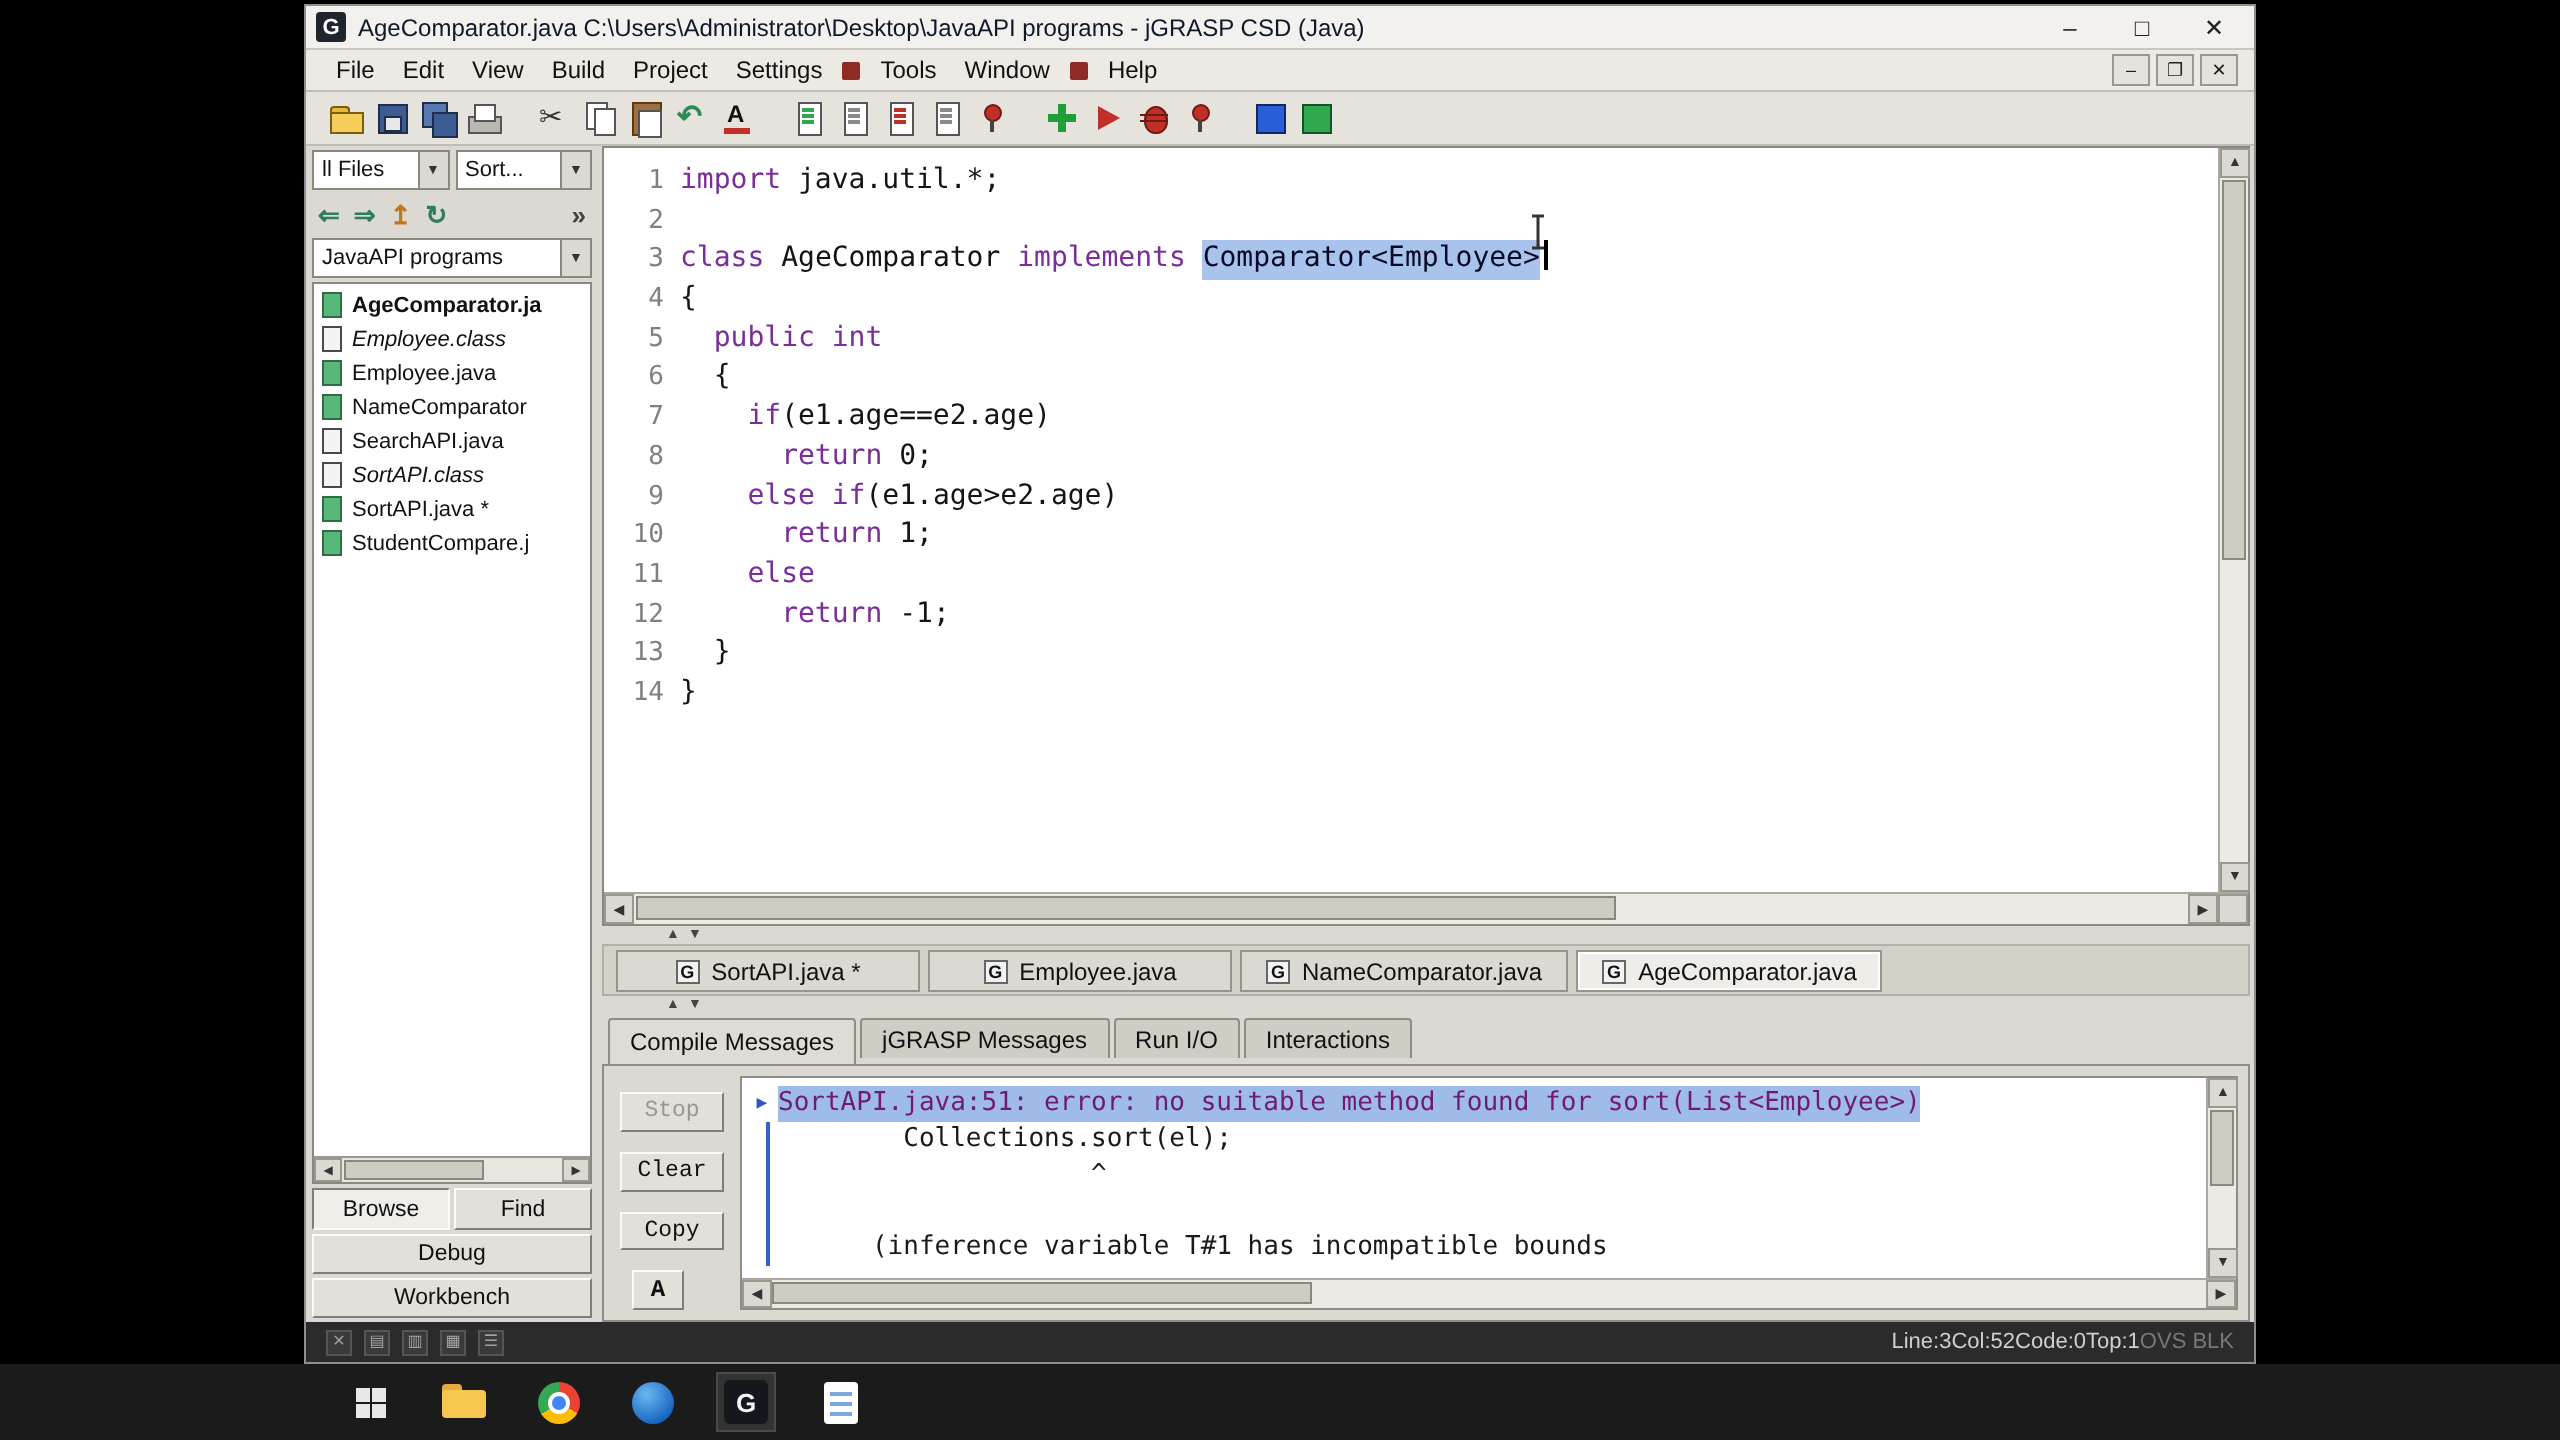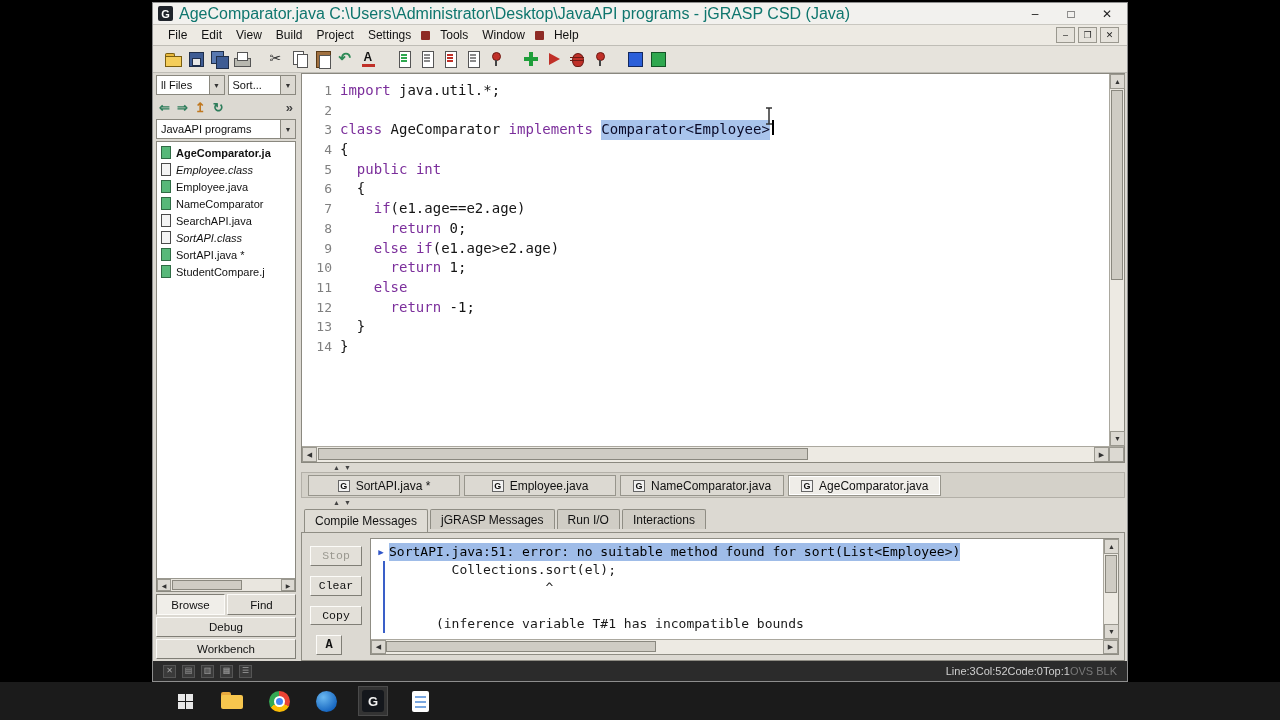--- a/index.html
+++ b/index.html
@@ -3,21 +3,21 @@
 <meta charset="utf-8">
 <style>
 * { box-sizing:border-box; margin:0; padding:0; }
 html,body { width:1280px; height:720px; overflow:hidden; background:#000; font-family:"Liberation Sans",sans-serif; }
 #stage { position:relative; width:1280px; height:720px; background:#000; }
 
 
 .window { position:absolute; left:152px; top:2px; width:976px; height:680px; border:1px solid #8E8E8E; background:#DCD9D2; display:flex; flex-direction:column; }
 .titlebar { flex:0 0 22px; background:#F2F1EE; border-bottom:1px solid #C9C7C0; display:flex; align-items:center; padding:0 5px; gap:6px; }
 .app-icon { width:15px; height:15px; background:#20242B; color:#FFF; font-weight:bold; font-size:11px; display:flex; align-items:center; justify-content:center; border-radius:2px; flex:0 0 auto; }
-.title-text { font-size:16px; color:#0f766e; flex:1; white-space:nowrap; overflow:hidden; }
+.title-text { font-size:12px; color:#0f172a; flex:1; white-space:nowrap; overflow:hidden; }
 .win-ctrl { width:30px; height:20px; display:flex; align-items:center; justify-content:center; font-size:12px; color:#222; }
 
 .menubar { flex:0 0 21px; background:#EDEAE3; border-bottom:1px solid #BFBDB6; display:flex; align-items:center; padding:0 8px; }
 .menu-item { font-size:12px; color:#111; padding:2px 7px; }
 .menu-marker { width:9px; height:9px; background:#8E2B25; border-radius:1px; margin:0 3px; display:inline-block; }
 .mdi-ctrls { margin-left:auto; display:flex; gap:3px; }
 .mdi-btn { width:19px; height:16px; border:1px solid #9A988F; background:#E6E3DC; font-size:9px; display:flex; align-items:center; justify-content:center; color:#222; }
 
 .toolbar { flex:0 0 27px; background:#E6E3DC; border-bottom:1px solid #BFBDB6; display:flex; align-items:center; padding:0 8px; }
 .tb-icon { width:23px; height:23px; display:flex; align-items:center; justify-content:center; }
@@ -119,21 +119,21 @@
 .msgbody { flex:1; border:1px solid #8F8D84; background:#DCD9D2; display:flex; gap:5px; padding:5px; min-height:0; }
 .msg-left { flex:0 0 58px; display:flex; flex-direction:column; align-items:center; gap:10px; padding-top:8px;font-family:Liberation Mono, monospace; }
 .msg-btn { width:52px; height:21px; }
 .font-btn { width:26px; height:21px; font-weight:bold; align-self:flex-start; margin-left:9px; font-size:12px; }
 .msg-area-wrap { flex:1; border:1px solid #8F8D84; background:#FFF; display:flex; flex-direction:column; min-width:0; }
 .msg-main { flex:1; display:flex; min-height:0; }
 .msg-view { flex:1; position:relative; padding:4px 0 0 2px; overflow:hidden; }
 .msgline { display:flex; height:18px; line-height:18px; font-family:"DejaVu Sans Mono",monospace; font-size:13px; white-space:pre; }
 .msg-gutter { flex:0 0 16px; text-align:center; font-size:9px; color:#2F55C8; line-height:18px; }
 .msgline .txt { color:#1A1A1A; }
-.msgline.selected .txt { background:#9FBCE8; color:#000000; }
+.msgline.selected .txt { background:#9FBCE8; color:#701a75; }
 .msg-vline { position:absolute; left:12px; top:22px; width:2px; height:72px; background:#3A5FC8; }
 
 
 .statusbar { flex:0 0 20px; background:#2B2B2B; display:flex; align-items:center; gap:6px; padding:0 10px; }
 .st-ic { width:13px; height:13px; border:1px solid #555; background:#3A3A3A; color:#A0A0A0; font-size:8px; display:flex; align-items:center; justify-content:center; line-height:1; }
 .st-right { margin-left:auto; display:flex; font-size:11px; color:#CFCFCF; }
 .st-dim { color:#787878; }
 
 
 .taskbar { position:absolute; left:0; top:682px; width:1280px; height:38px; background:#1B1B1B; display:flex; align-items:center; gap:17px; padding-left:170px; }

